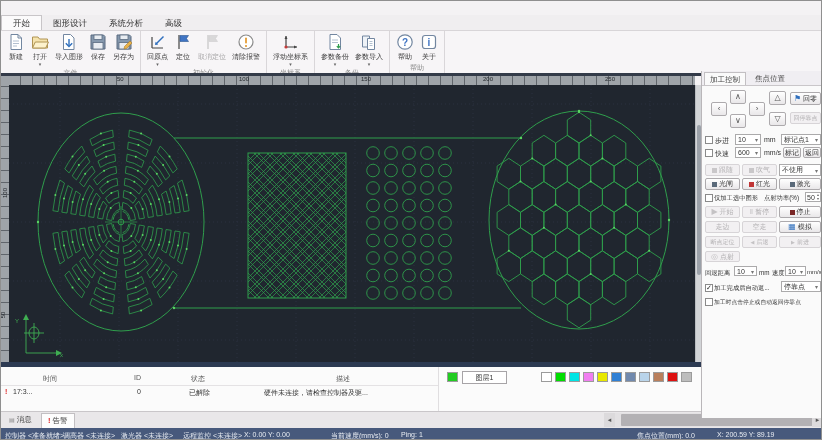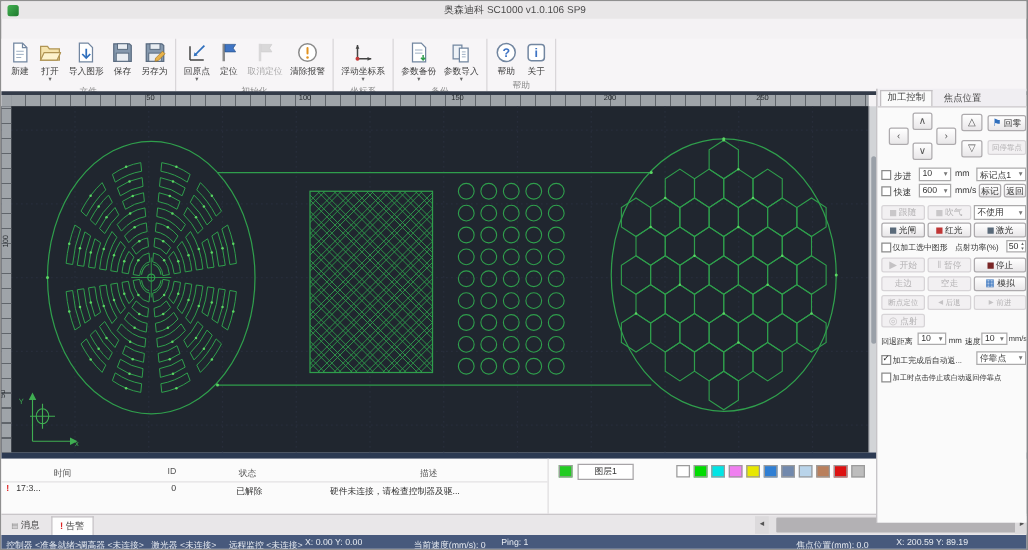--- a/index.html
+++ b/index.html
@@ -65,21 +65,21 @@
           text-align:center;line-height:14px;}
   #hthumb{position:absolute;left:17px;top:1px;width:192px;height:12px;background:#b3b1b4;border-radius:1px;}
   
   #statusbar{position:absolute;left:0;top:427px;width:822px;height:13px;background:#47597c;}
   .st{position:absolute;top:3px;font-size:7px;color:#e8ecf2;white-space:nowrap;}
   
   #right-panel{position:absolute;left:700px;top:70px;width:122px;height:347px;background:#f0eef2;
                border-left:1px solid #b9b6b9;box-sizing:border-box;z-index:5;}
   .rp-tabs{position:absolute;left:0;top:0;width:100%;height:14px;}
   .rp-tab{position:absolute;top:1px;height:13px;line-height:13px;padding:0 5px;font-size:7.5px;color:#444;}
-  .rp-tab.active{background:#fafafa;border:1px solid #c2bfc2;border-bottom:0;font-family:Liberation Mono, monospace;}
+  .rp-tab.active{background:#fafafa;border:1px solid #c2bfc2;border-bottom:0;}
   .rp-body{position:absolute;left:0;top:14px;right:0;bottom:0;background:#fafafa;border-top:1px solid #c9c6c9;}
   .rp-btn{position:absolute;box-sizing:border-box;background:linear-gradient(#ffffff,#e9e7e9);
           border:1px solid #adaaad;border-radius:2px;font-size:7px;color:#333;
           display:flex;align-items:center;justify-content:center;gap:2px;white-space:nowrap;overflow:hidden;}
   .rp-btn.dis{color:#b3b1b3;background:#f2f0f2;border-color:#d7d4d7;}
   .rp-btn .gly{font-size:8px;color:#555;line-height:8px;}
   .rp-btn.dis .gly{color:#c4c2c4;}
   .rp-combo{position:absolute;box-sizing:border-box;background:#fff;border:1px solid #abaaab;
             font-size:7px;color:#333;display:flex;align-items:center;justify-content:space-between;
             padding:0 2px;white-space:nowrap;overflow:hidden;}
@@ -92,25 +92,22 @@
         display:flex;align-items:center;justify-content:space-between;padding:0 1px;}
   .spin .arr{display:flex;flex-direction:column;font-size:4px;line-height:4px;color:#666;}
   .sq{display:inline-block;width:5px;height:5px;background:#5a6a7a;}
   .sq.red{background:#c03535;} .sq.dark{background:#7a2626;} .sq.gray{background:#c9c7c9;}
 </style>
 </head>
 <body>
 
 <div id="app">
 
-  <div id="titlebar">
-    <div id="app-logo"></div>
-    <span>奥森迪科  SC1000  v1.0.106 SP9</span>
-  </div>
-
+
+  <div id="ribbon-tabs"><span class="rtab active">开始</span><span class="rtab">图形设计</span><span class="rtab">系统分析</span><span class="rtab">高级</span></div>
   <div id="ribbon-body">
       <div class="rgroup">
         <div class="rg-row">
           <div class="rbtn">
             <div class="ricon">
               <svg viewBox="0 0 18 18">
                 <path d="M4 1.5h7l3.5 3.5v11.5H4z" fill="#fff" stroke="#7286a0"></path>
                 <path d="M11 1.5V5h3.5" fill="none" stroke="#7286a0"></path>
                 <path d="M6 8h6M6 10.5h6M6 13h4" stroke="#9fb0c4" stroke-width=".8"></path>
               </svg>

